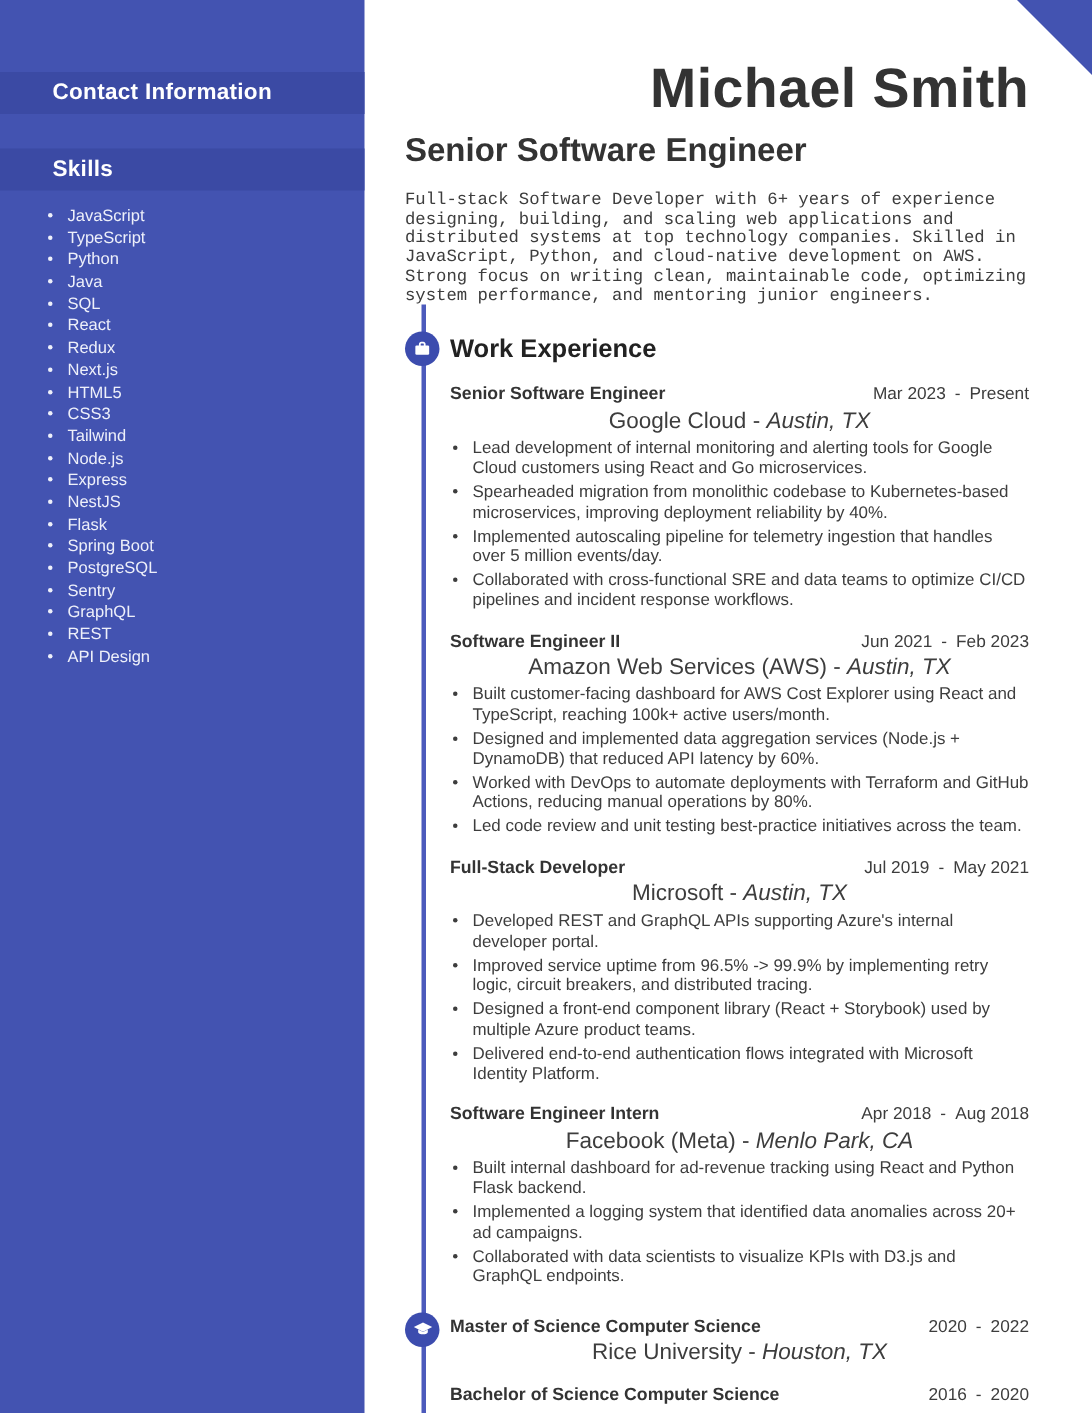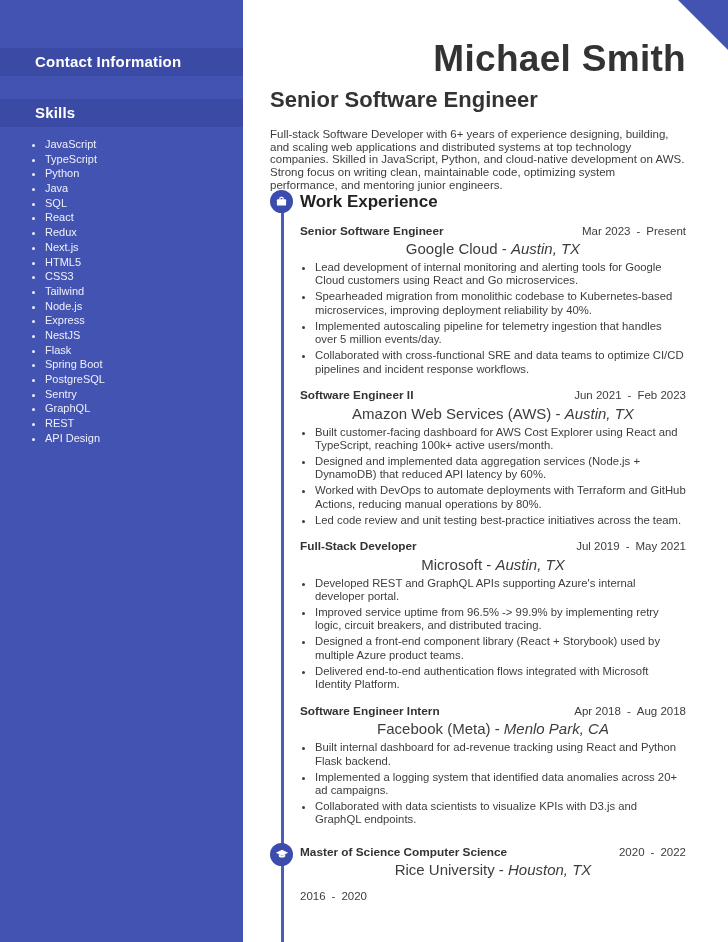--- a/index.html
+++ b/index.html
@@ -34,23 +34,23 @@
   }
   
   .timeline-line {
     position: absolute; left: 281px; top: 203px; bottom: 0; width: 3px;
     background: #4c5abc;
   }
   
   .main { position: absolute; left: 270px; top: 0; width: 416px; }
   .name { font-size: 37px; font-weight: bold; color: #333333; margin-top: 38px; letter-spacing: .3px; text-align: right; }
   .title { font-size: 22px; font-weight: bold; color: #333333; margin-top: 7px; }
-  .summary { font-size: 11.5px; line-height: 12.7px; color: #3d3d3d; margin-top: 15px; }
+  .summary { font-size: 11.5px; line-height: 12.7px; color: #3d3d3d; margin-top: 15px; font-family: Liberation Mono, monospace; }
   .section { position: relative; padding-left: 30px; }
-  .section.work { }
+  .section.work { margin-top: 19px; }
   .section.education { margin-top: 18px; }
   .icon-circle {
     position: absolute; left: 0; top: -2px; width: 23px; height: 23px;
     border-radius: 50%; background: #3c4cae;
     display: flex; align-items: center; justify-content: center;
   }
   .section-title { font-size: 17px; font-weight: bold; color: #222222; }
   .entry { margin-top: 12px; }
   .entry-head { display: flex; justify-content: space-between; align-items: baseline; }
   .entry-title { font-size: 11.8px; font-weight: bold; color: #333333; }
@@ -183,19 +183,20 @@
       <div class="entry">
         <div class="entry-head">
           <span class="entry-title">Master of Science Computer Science</span>
           <span class="entry-dates"><span>2020</span><span class="dash">-</span><span>2022</span></span>
         </div>
         <div class="entry-org"><span>Rice University</span> <span class="dash-inline">-</span> <em>Houston, TX</em></div>
       </div>
 
       <div class="entry">
         <div class="entry-head">
+          <span class="entry-title">Bachelor of Science Computer Science</span>
           <span class="entry-dates"><span>2016</span><span class="dash">-</span><span>2020</span></span>
         </div>
 
       </div>
     </section>
   </main>
 </div>
 
 </body></html>

